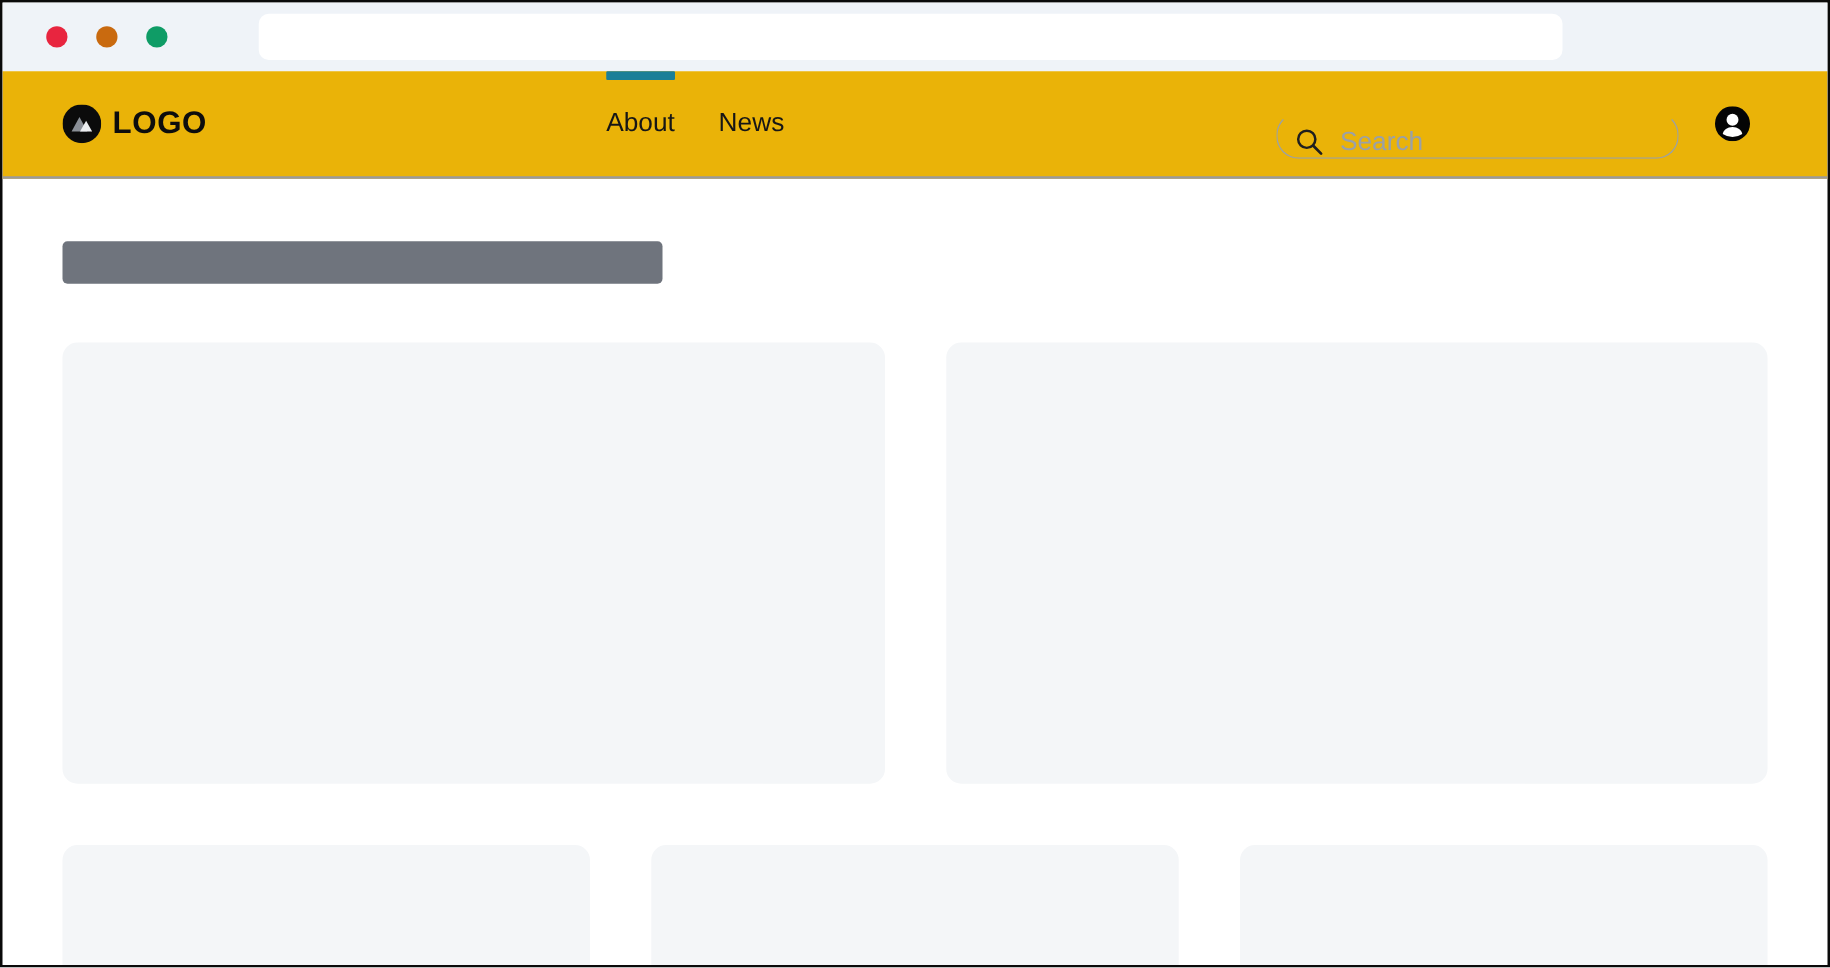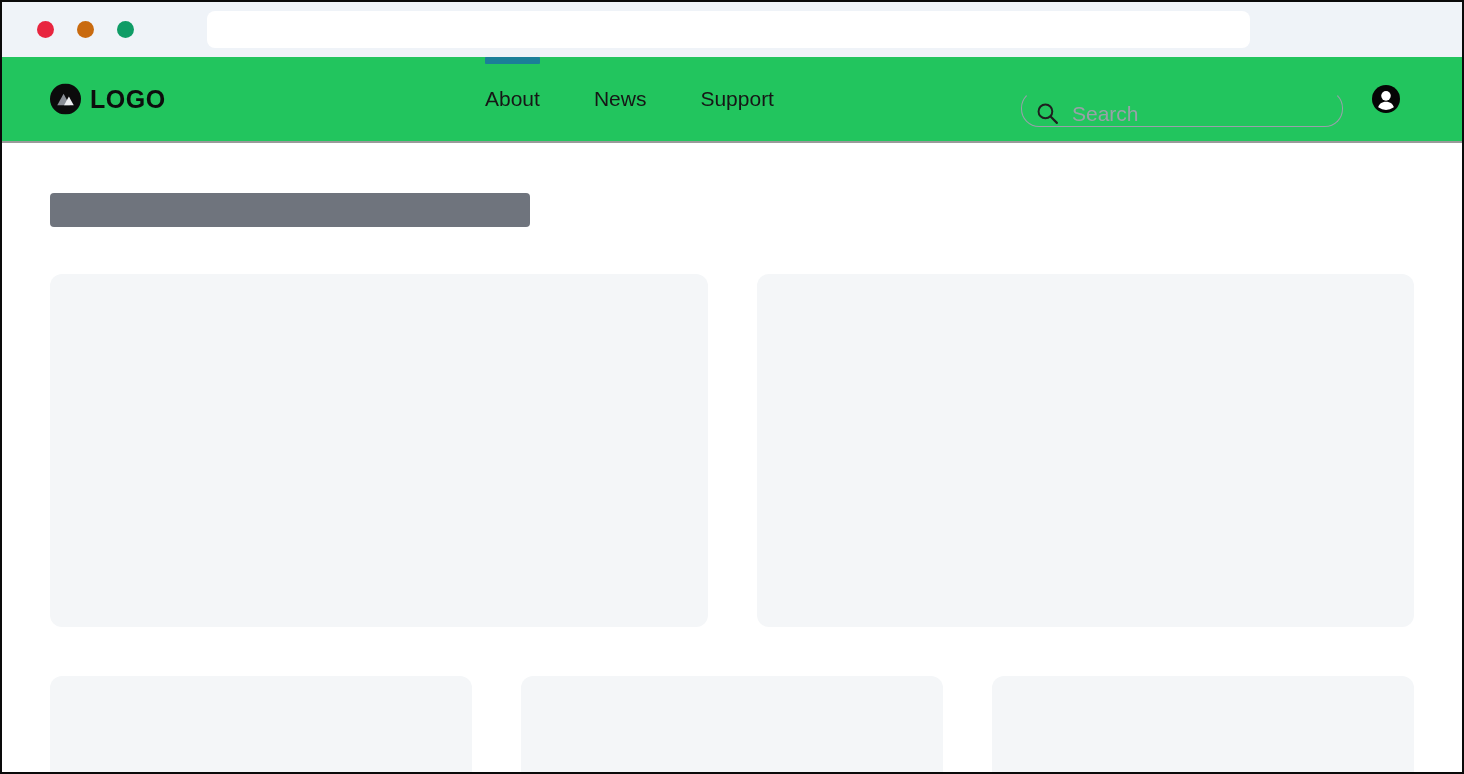--- a/index.html
+++ b/index.html
@@ -44,42 +44,42 @@
     background: transparent;
     font-size: 16px;
     padding: 0 14px;
     color: #333;
   }
 
   
   .site-header {
     position: relative;
     height: 86px;
-    background: #22c55e;
+    background: #eab308;
     border-bottom: 2px solid #9a9a9a;
   }
   .logo {
     position: absolute;
     left: 48px; top: 50%;
     transform: translateY(-50%);
     display: flex; align-items: center; gap: 9px;
   }
   .logo-mark { width: 31px; height: 31px; display: block; }
   .logo-text {
     font-size: 25px;
     font-weight: 800;
     letter-spacing: 0.5px;
     color: #0d0d0d;
   }
   .main-nav {
     position: absolute;
     left: 483px; top: 0;
     height: 100%;
     display: flex;
-    gap: 54px;
+    gap: 35px;
     align-items: center;
   }
   .nav-item {
     position: relative;
     height: 100%;
     display: flex;
     align-items: center;
     font-size: 21px;
     color: #161616;
     cursor: pointer;
@@ -169,23 +169,20 @@
     </div>
 
     <nav class="main-nav">
       <div class="nav-item">
         <span class="nav-indicator" style="background: rgb(27, 127, 152);"></span>
         <span>About</span>
       </div>
       <div class="nav-item">
         <span>News</span>
       </div>
-      <div class="nav-item">
-        <span>Support</span>
-      </div>
     </nav>
 
     <div class="search-box">
       <svg width="25" height="25" viewBox="0 0 24 24" aria-hidden="true">
         <circle cx="10" cy="10" r="6.6" fill="none" stroke="#1f1f1f" stroke-width="1.9"></circle>
         <line x1="15.2" y1="15.2" x2="21" y2="21" stroke="#1f1f1f" stroke-width="2.1" stroke-linecap="round"></line>
       </svg>
       <input type="text" placeholder="Search" style="">
     </div>
 

